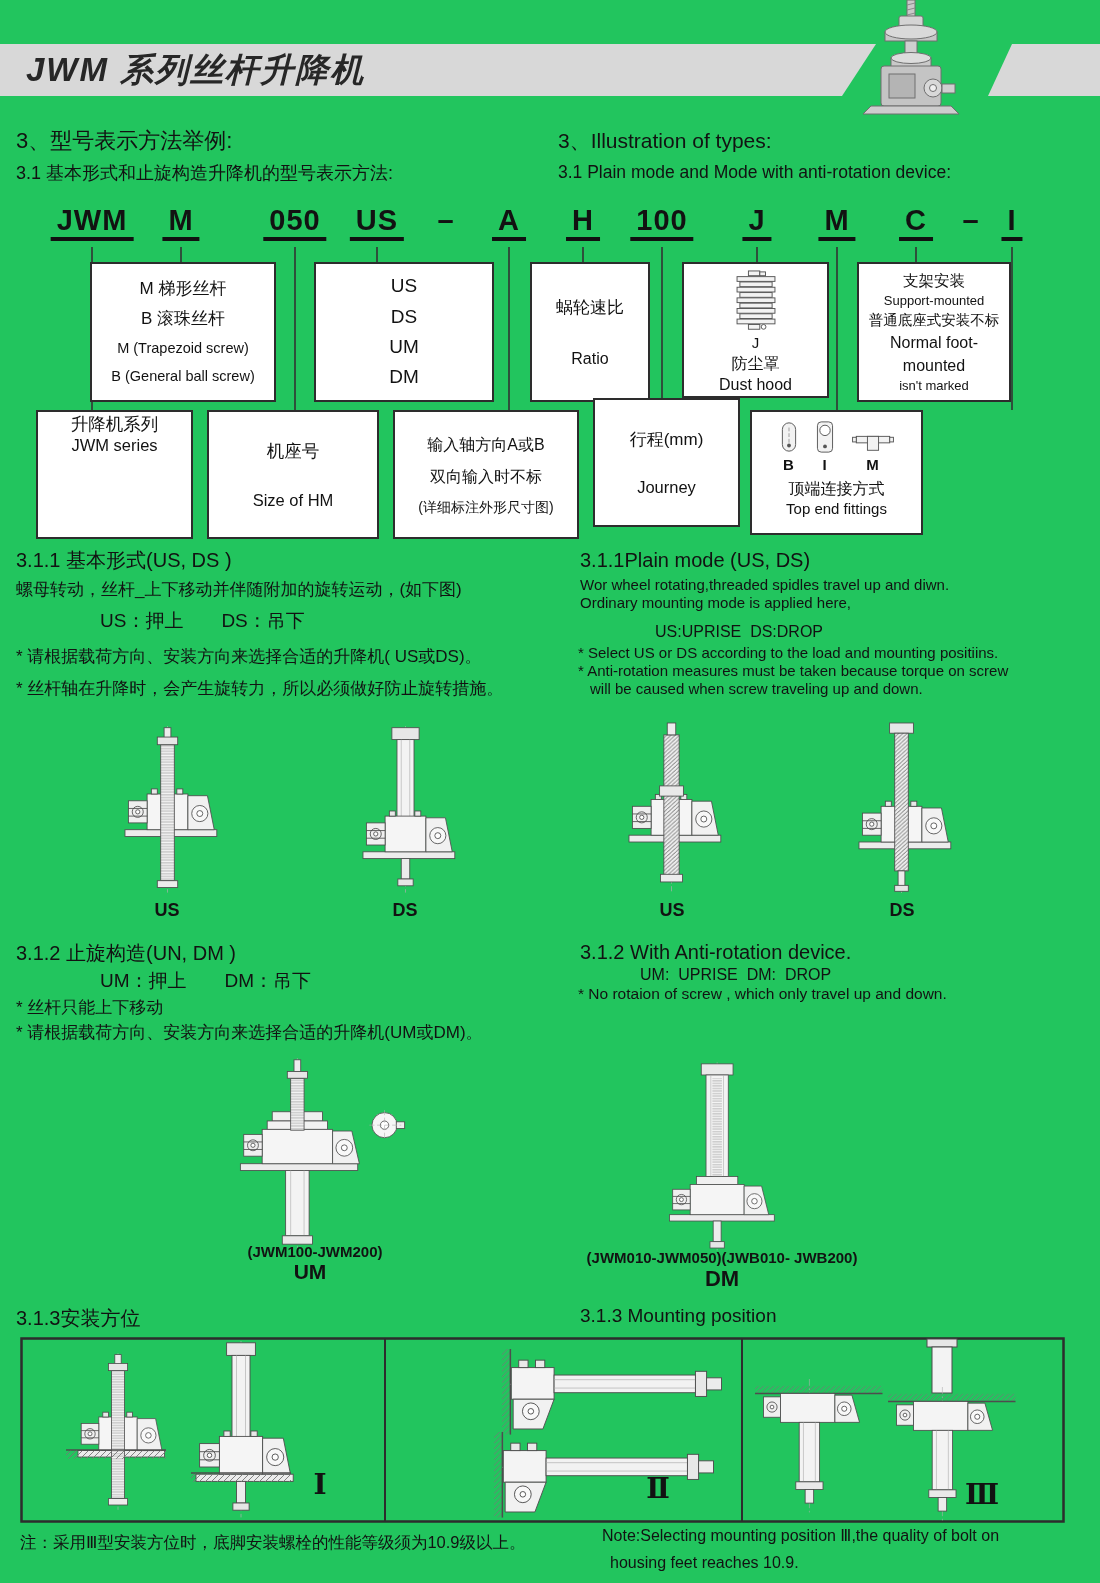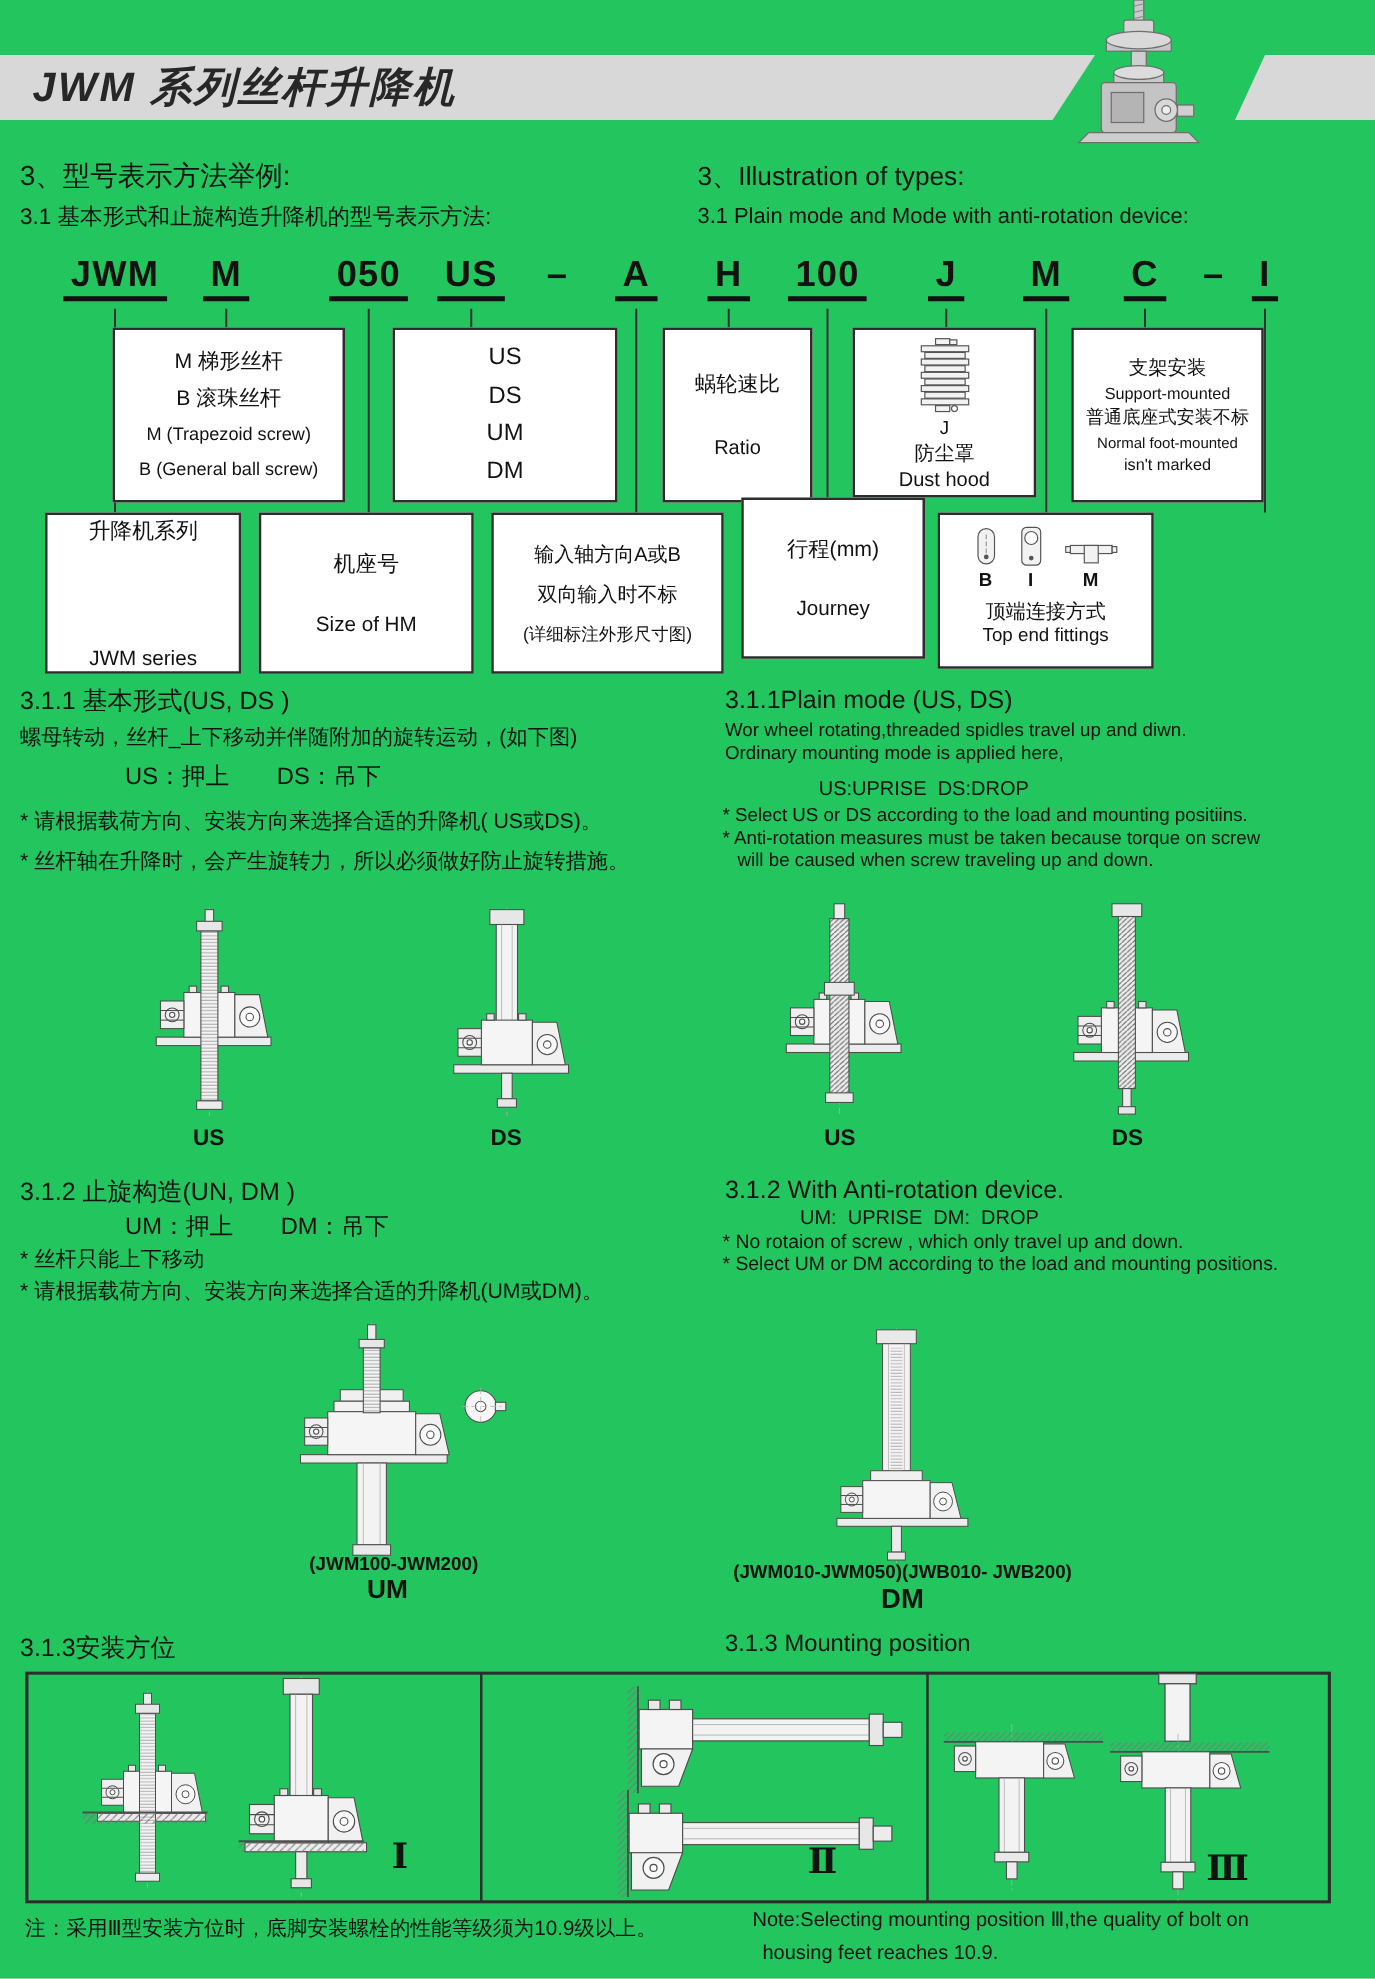--- a/index.html
+++ b/index.html
@@ -283,25 +283,25 @@
       </g>
     </svg>
     <div style="font-size:15px;line-height:1.35">J</div>
     <div style="font-size:16px;line-height:1.35">防尘罩</div>
     <div style="font-size:16px;line-height:1.35">Dust hood</div>
   </div>
   <div class="lbox" style="left:857px;top:262px;width:150px;height:136px">
     <div style="font-size:15.5px;line-height:1.5">支架安装</div>
     <div style="font-size:13px;line-height:1.4">Support-mounted</div>
     <div style="font-size:14.5px;line-height:1.5">普通底座式安装不标</div>
-    <div style="font-size:12px;line-height:1.4">Normal foot-mounted</div>
+    <div style="font-size:16px;line-height:1.4">Normal foot-mounted</div>
     <div style="font-size:13px;line-height:1.4">isn't marked</div>
   </div>
 
-  <div class="lbox" style="left:36px;top:410px;width:153px;height:125px;justify-content:space-between">
+  <div class="lbox" style="left:36px;top:410px;width:153px;height:125px;justify-content:flex-start">
     <div style="font-size:17.5px">升降机系列</div>
     <div style="font-size:16.5px">JWM series</div>
   </div>
   <div class="lbox" style="left:207px;top:410px;width:168px;height:125px;justify-content:space-evenly">
     <div style="font-size:17.5px">机座号</div>
     <div style="font-size:16.5px">Size of HM</div>
   </div>
   <div class="lbox" style="left:393px;top:410px;width:182px;height:125px">
     <div style="font-size:16px;line-height:2.0">输入轴方向A或B</div>
     <div style="font-size:16px;line-height:2.0">双向输入时不标</div>
@@ -371,21 +371,20 @@
   <span class="capt" style="left:902px;top:900px;font-size:18px">DS</span>
 
   <div class="abs b" style="left:16px;top:940px;font-size:20px">3.1.2 止旋构造(UN, DM )</div>
   <div class="abs" style="left:100px;top:968px;font-size:19px">UM：押上　　DM：吊下</div>
   <div class="abs" style="left:16px;top:996px;font-size:17px">* 丝杆只能上下移动</div>
   <div class="abs" style="left:16px;top:1021px;font-size:17px">* 请根据载荷方向、安装方向来选择合适的升降机(UM或DM)。</div>
 
   <div class="abs b" style="left:580px;top:941px;font-size:20px">3.1.2 With Anti-rotation device.</div>
   <div class="abs pre" style="left:640px;top:966px;font-size:16px">UM:  UPRISE  DM:  DROP</div>
   <div class="abs" style="left:578px;top:985px;font-size:15.5px">* No rotaion of screw , which only travel up and down.</div>
-  <div class="abs" style="left:578px;top:1003px;font-size:15.5px">* Select UM or DM according to the load and mounting positions.</div>
 
   <svg class="abs" style="left:232px;top:1058px" width="176" height="193" viewBox="0 0 210 230">
       <use href="#jack-um"></use>
     </svg>
   <svg class="abs" style="left:660px;top:1062px" width="127" height="199" viewBox="0 0 160 250">
       <use href="#jack-dm"></use>
     </svg>
   <div class="capt" style="left:315px;top:1243px;font-size:15px">(JWM100-JWM200)</div>
   <div class="capt" style="left:310px;top:1260px;font-size:21px">UM</div>
   <div class="capt" style="left:722px;top:1249px;font-size:15px">(JWM010-JWM050)(JWB010- JWB200)</div>

